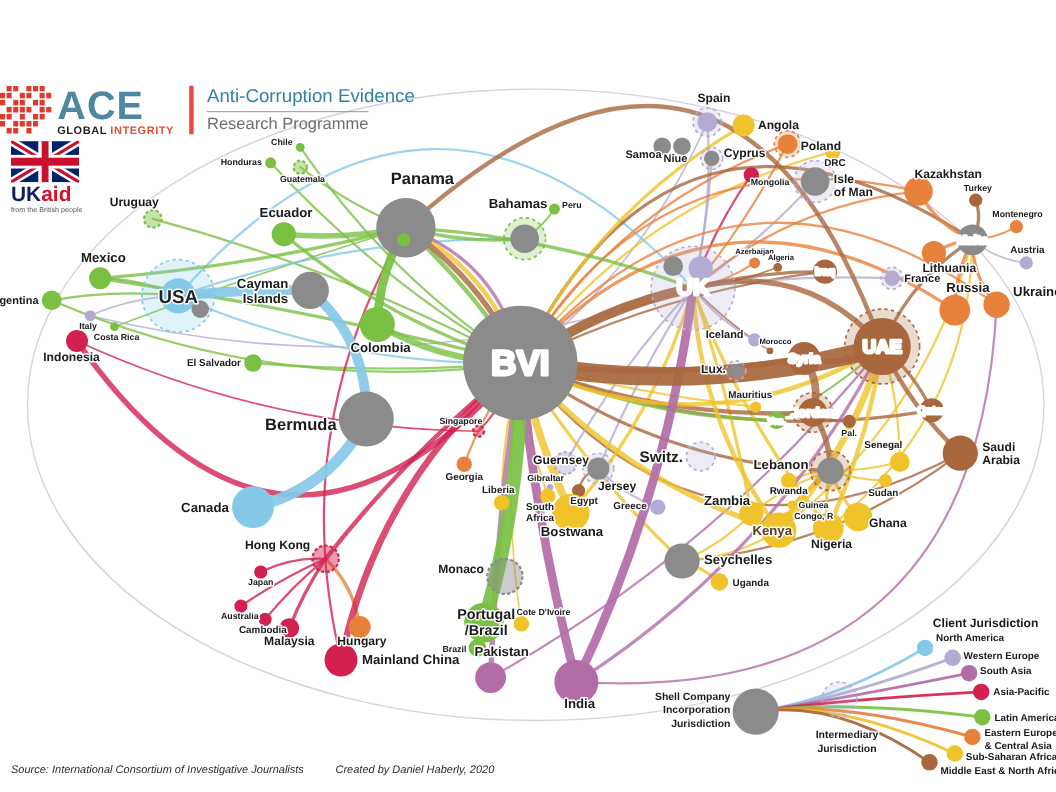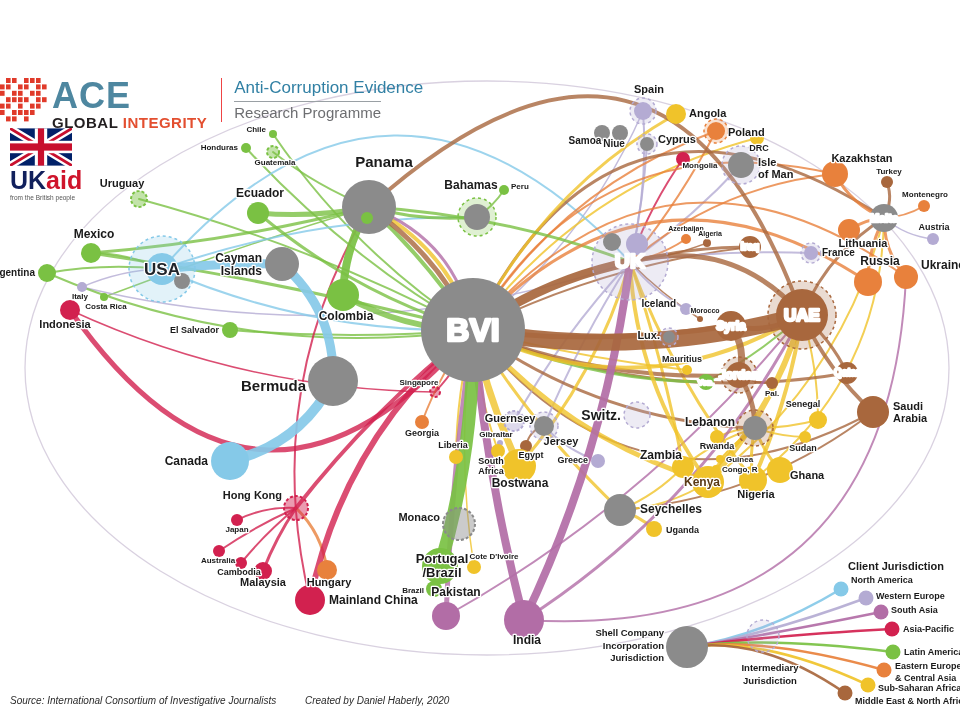--- a/index.html
+++ b/index.html
@@ -5,29 +5,29 @@
   html,body{margin:0;padding:0;background:#fff;}
   .stage{position:relative;width:960px;height:720px;background:#ffffff;overflow:hidden;
          font-family:"Liberation Sans",sans-serif;}
   svg text{font-family:"Liberation Sans",sans-serif;font-weight:700;}
   
   .brand{position:absolute;top:78px;left:0;z-index:5;}
   .ace-row{display:flex;align-items:flex-start;}
   .ace-mosaic{width:48px;height:46px;margin-right:4px;}
   .ace-text{line-height:1;}
   .ace-acronym{font-size:36px;font-weight:700;color:#4e87a0;letter-spacing:1px;}
-  .ace-sub{font-size:15px;font-weight:700;letter-spacing:.5px;margin-top:1px;}
+  .ace-sub{font-size:10px;font-weight:700;letter-spacing:.5px;margin-top:1px;}
   .ace-sub .g{color:#231f20;} .ace-sub .i{color:#e34f30;}
-  .ace-right{margin-left:14px;padding-left:12px;border-left:1px solid #ef4444;}
+  .ace-right{margin-left:14px;padding-left:12px;border-left:4px solid #ef4444;}
   .ace-title{font-size:17px;color:#3180a4;font-weight:400;white-space:nowrap;}
   .ace-subtitle{font-size:15px;color:#6d6e71;font-weight:400;border-top:1px solid #9aa0a4;
                 margin-top:3px;padding-top:2px;display:inline-block;}
   .ukaid{position:absolute;top:128px;left:10px;z-index:5;width:110px;}
   .ukflag{display:block;}
-  .ukaid-word{font-size:25px;font-weight:700;line-height:1;margin-top:2px;}
+  .ukaid-word{font-size:19px;font-weight:700;line-height:1;margin-top:2px;}
   .ukaid-word .uk{color:#11205c;} .ukaid-word .aid{color:#cf142b;}
   .ukaid-tag{font-size:6.5px;color:#555;margin-top:1px;}
   
   .footer{position:absolute;left:10px;top:648px;z-index:5;width:620px;}
   .main-title{font-size:16px;font-weight:700;color:#1a1a1a;line-height:1.15;}
   .credits{position:absolute;left:10px;top:695px;z-index:5;font-size:10px;color:#2b2b2b;width:560px;font-style:italic;}
   .credits .credit{position:absolute;left:295px;top:0;white-space:nowrap;}
   .net{position:absolute;left:0;top:0;}
 </style>
 </head>

